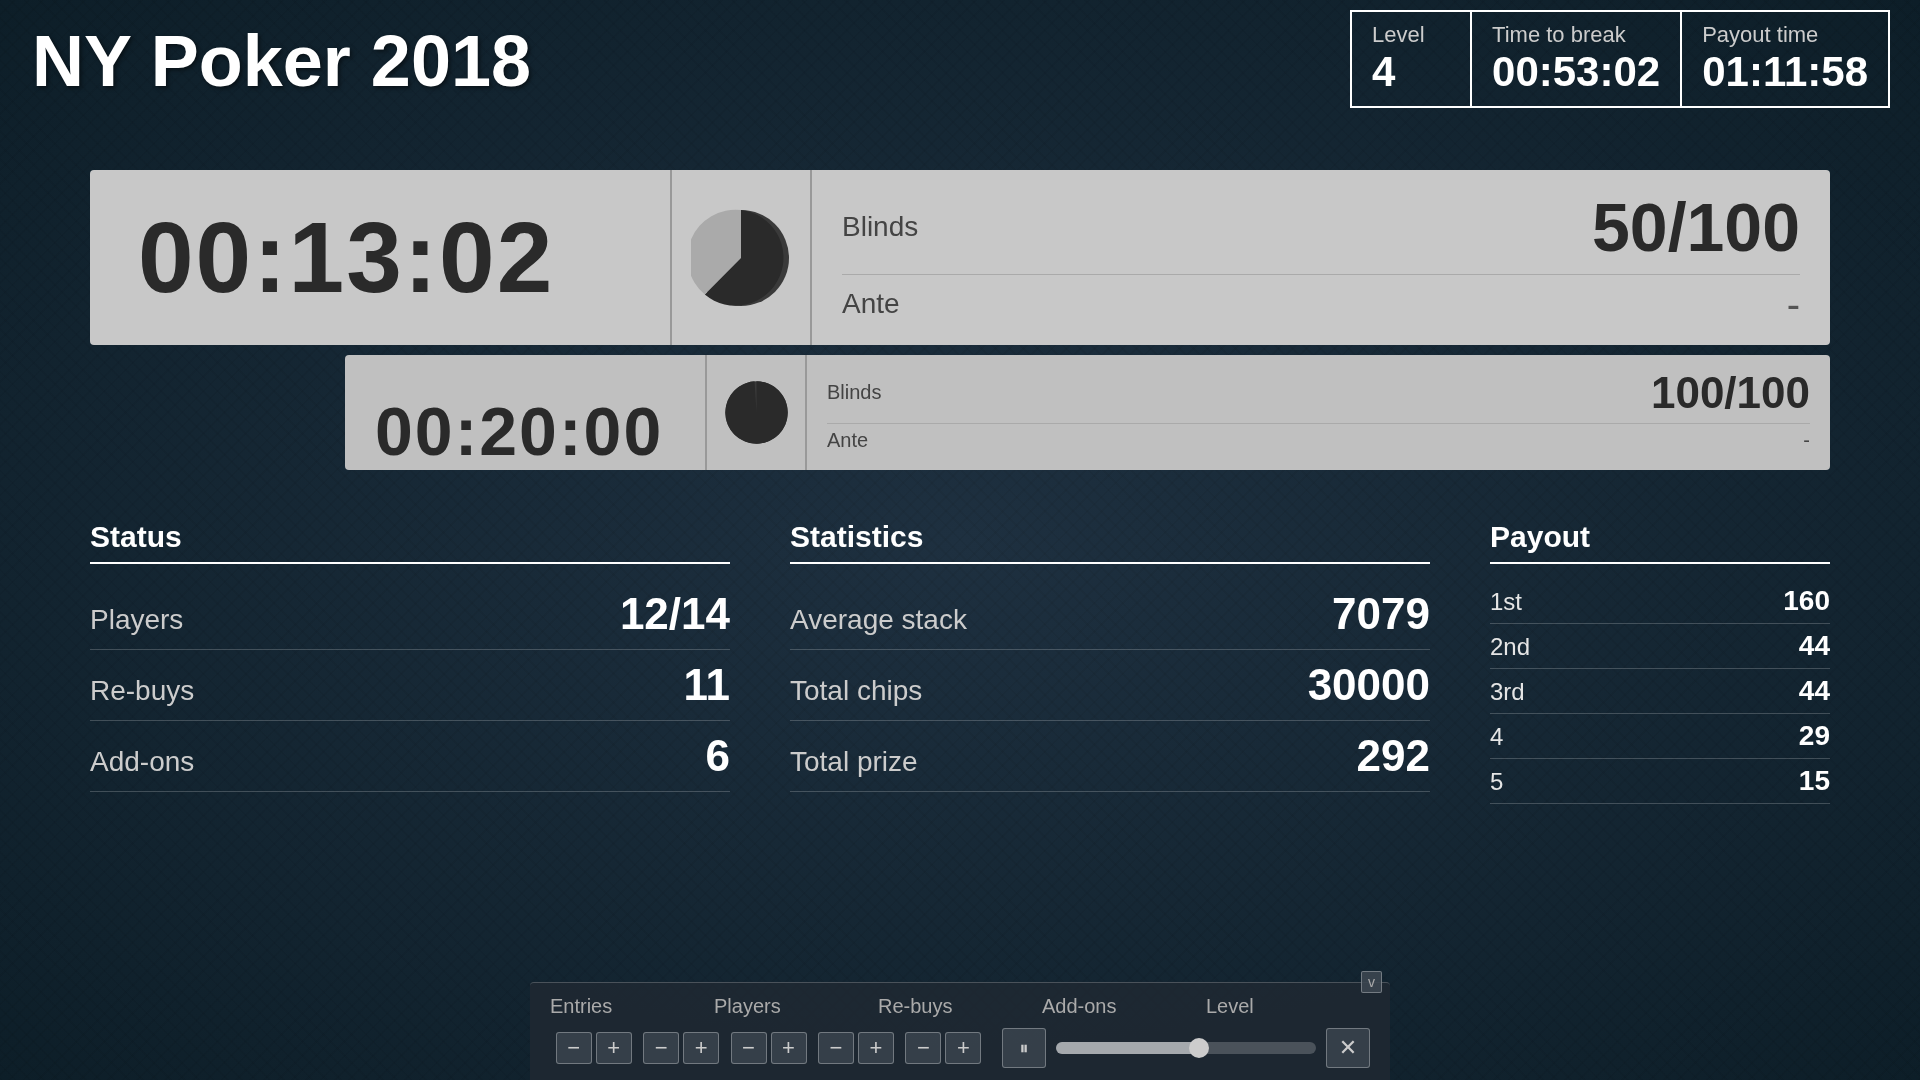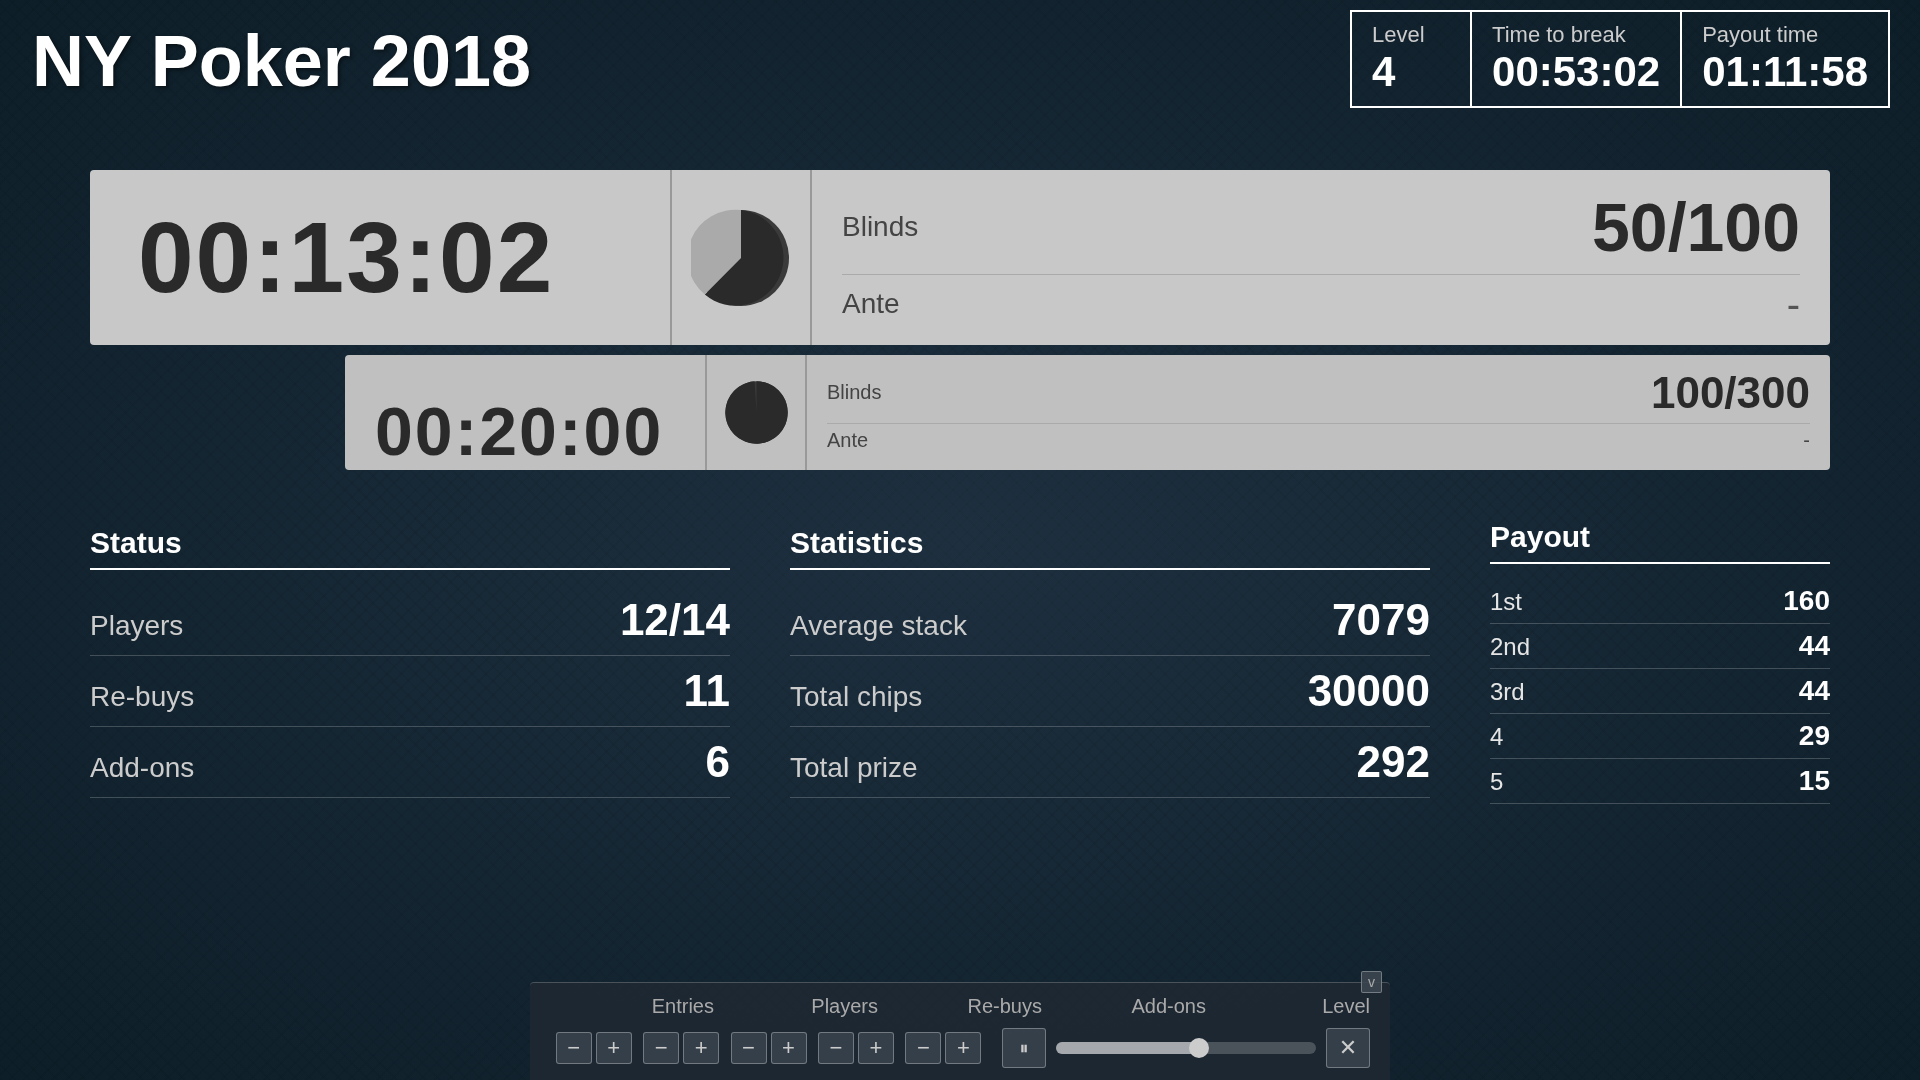--- a/index.html
+++ b/index.html
@@ -205,21 +205,20 @@
     }
 
     
     .stats-section {
       position: absolute;
       top: 520px;
       left: 90px;
       right: 90px;
       display: flex;
       gap: 60px;
-      align-items: center;
     }
 
     .stat-panel {
       flex: 1;
     }
 
     .stat-panel-title {
       font-size: 30px;
       font-weight: bold;
       color: #ffffff;
@@ -290,21 +289,21 @@
       gap: 0;
       margin-bottom: 10px;
       align-items: center;
     }
 
     .control-label-group {
       display: flex;
       align-items: center;
       gap: 8px;
       flex: 1;
-      justify-content: flex-end;
+      justify-content: flex-start;
     }
 
     .control-label-text {
       font-size: 20px;
       color: #aaaaaa;
     }
 
     .control-buttons-row {
       display: flex;
       align-items: center;
@@ -461,21 +460,21 @@
     <svg class="next-pie" viewBox="0 0 100 100">
       <circle cx="50" cy="50" r="48" fill="#3a3a3a"></circle>
 
       <path d="M50,50 L50,2 A48,48 0 1,1 47,2.1 Z" fill="#2a2a2a"></path>
     </svg>
   </div>
 
   <div class="next-blinds-area">
     <div class="next-blind-row">
       <span class="next-blind-label">Blinds</span>
-      <span class="next-blind-value">100/300</span>
+      <span class="next-blind-value">100/100</span>
     </div>
     <div class="next-blind-row">
       <span class="next-blind-label">Ante</span>
       <span class="next-blind-label">-</span>
     </div>
   </div>
 </div>
 
 <div class="stats-section">
 

